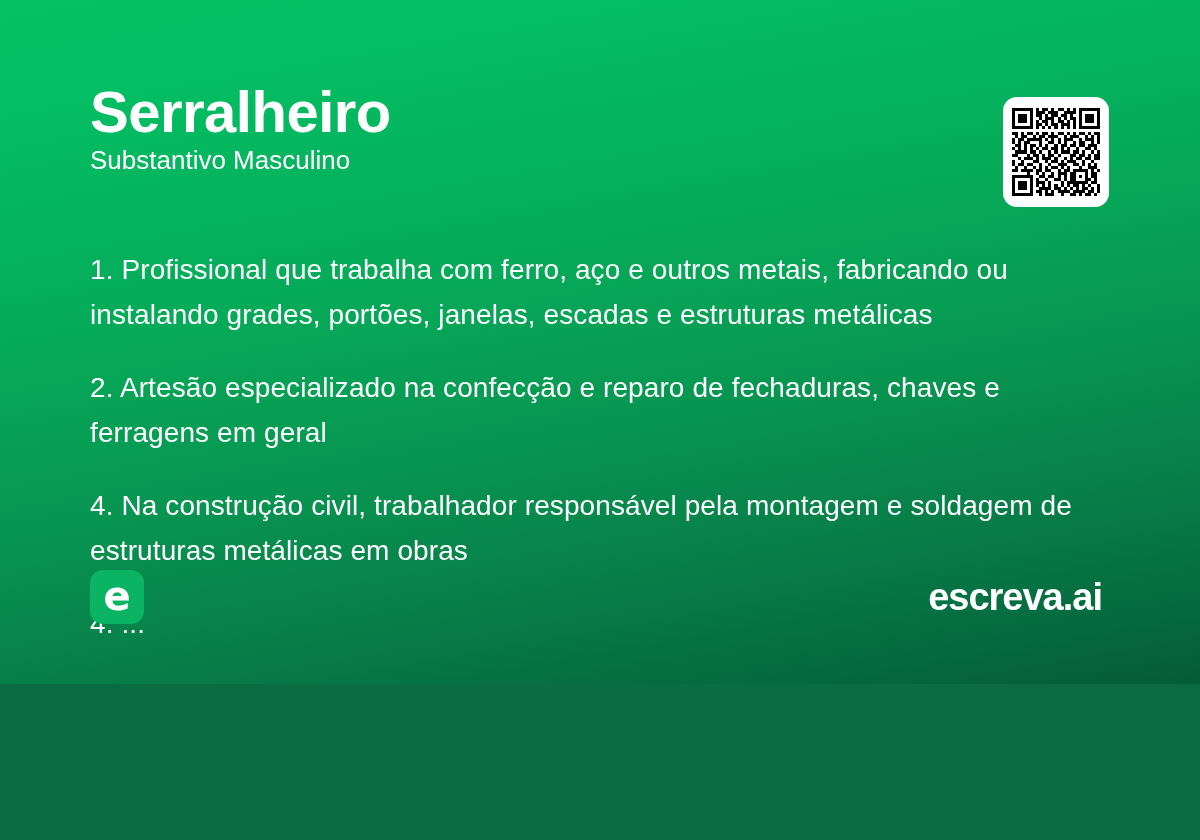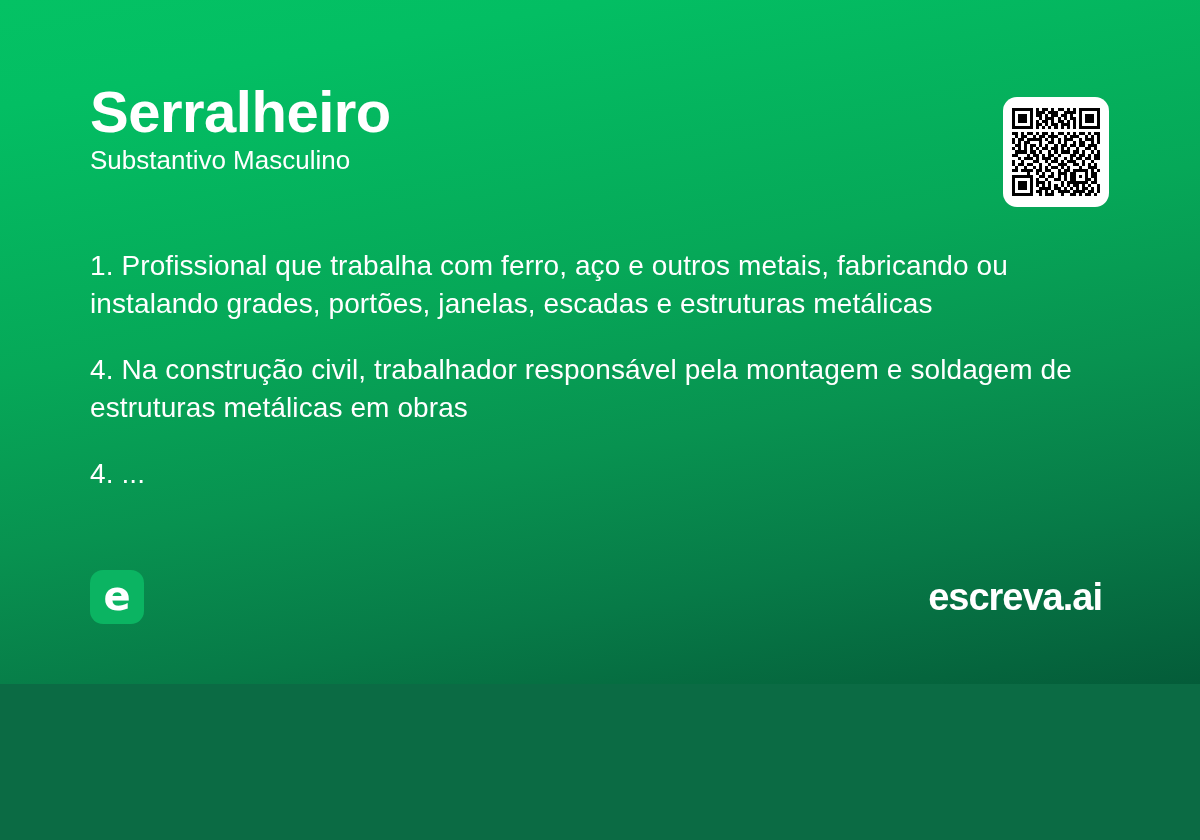--- a/index.html
+++ b/index.html
@@ -72,21 +72,21 @@
 
   
   #definitions {
     position: absolute;
     left: 90px;
     top: 247px;
     width: 1030px;
   }
   .definition {
     font-size: 28px;
-    line-height: 38px;
+    line-height: 45px;
     font-weight: 400;
     margin: 0 0 28px 0;
     color: #ffffff;
     letter-spacing: 0.1px;
   }
   .definition:last-child { margin-bottom: 0; }
 
   
   #footer {
     position: absolute;
@@ -398,20 +398,21 @@
           <rect x="22" y="28" width="1" height="1"></rect>
             <rect x="24" y="28" width="2" height="1"></rect>
           <rect x="27" y="28" width="1" height="1"></rect>
         </g>
       </svg>
     </span>
   </div>
 
   <div id="definitions">
     <p class="definition">1. Profissional que trabalha com ferro, aço e outros metais, fabricando ou instalando grades, portões, janelas, escadas e estruturas metálicas</p>
+    <p class="definition">2. Artesão especializado na confecção e reparo de fechaduras, chaves e ferragens em geral</p>
     <p class="definition">4. Na construção civil, trabalhador responsável pela montagem e soldagem de estruturas metálicas em obras</p>
     <p class="definition">4. ...</p>
   </div>
 
   <div id="footer">
     <div id="brand-badge">
       <span id="brand-badge-letter">e</span>
     </div>
     <div id="brand-wordmark">escreva.ai</div>
   </div>

